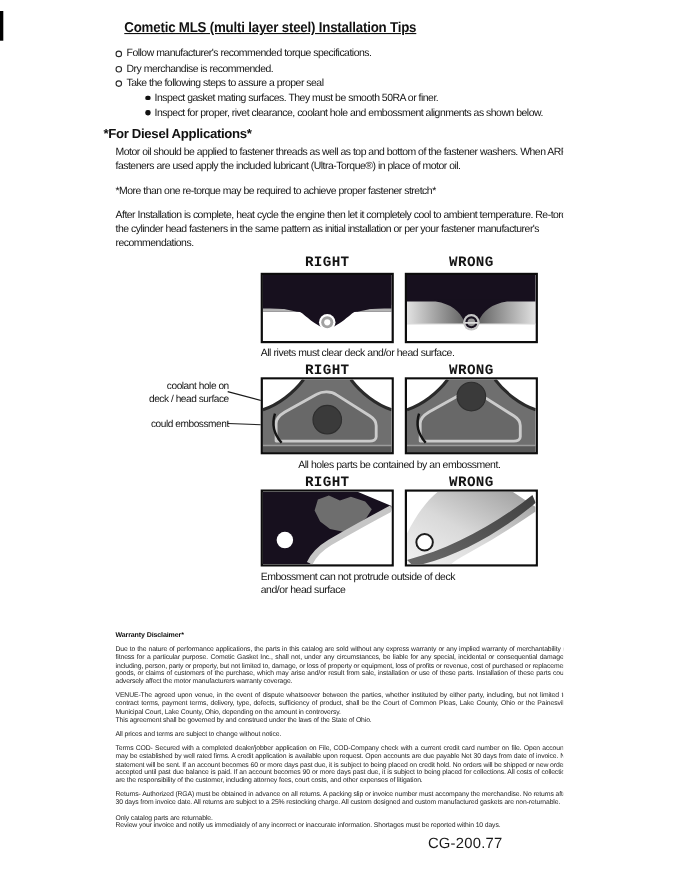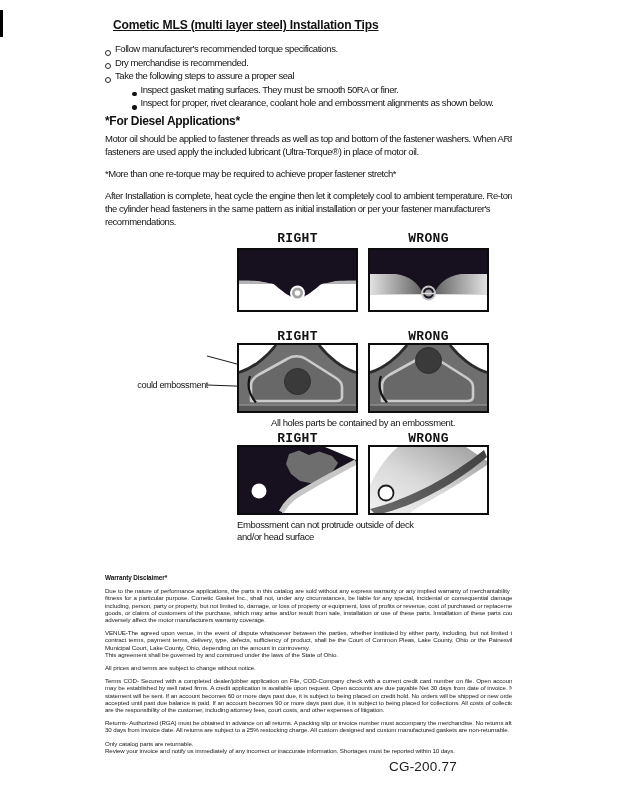--- a/index.html
+++ b/index.html
@@ -4,27 +4,27 @@
 <style>
   html,body{margin:0;padding:0;background:#ffffff;}
   .page{position:relative;width:512px;height:800px;background:#ffffff;overflow:hidden;
         font-family:"Liberation Sans","DejaVu Sans",sans-serif;color:#1b1b1b;}
   .edge-mark{position:absolute;left:0;top:10px;width:3px;height:27px;background:#000;}
   .title{position:absolute;left:113px;top:17px;margin:0;font-size:13px;font-weight:700;
          text-decoration:underline;letter-spacing:-0.2px;white-space:nowrap;
          transform:scaleX(0.93);transform-origin:left top;color:#111;}
   .tips{position:absolute;left:105px;top:42px;margin:0;padding:0;list-style:none;width:430px;
         font-size:9.5px;letter-spacing:-0.45px;line-height:13.5px;color:#151515;}
-  .tips li{display:flex;align-items:flex-end;}
+  .tips li{display:flex;align-items:flex-start;}
   .tips li.sub{margin-left:27px;}
   .b-open{flex:0 0 auto;width:4px;height:4px;border:1px solid #2a2a2a;border-radius:50%;
           margin:4px 4px 0 0;}
   .b-fill{flex:0 0 auto;width:4.5px;height:4.5px;background:#111;border-radius:50%;
           margin:4px 4px 0 0;}
-  .diesel-h{position:absolute;left:105px;top:114px;margin:0;font-size:12px;font-weight:700;
+  .diesel-h{position:absolute;left:94px;top:114px;margin:0;font-size:12px;font-weight:700;
             letter-spacing:-0.3px;color:#111;}
   .paras{position:absolute;left:105px;top:132px;width:428px;font-size:9.5px;
          letter-spacing:-0.45px;line-height:13px;color:#151515;}
   .paras p{margin:0 0 9px 0;}
   .hdr{position:absolute;width:121px;text-align:center;font-size:13px;font-weight:700;
        letter-spacing:0.3px;color:#141414;font-family:Liberation Mono, monospace;}
   .panel{position:absolute;width:121px;border:2px solid #0c0c0c;background:#fff;box-sizing:border-box;}
   .panel svg{display:block;}
   .cap{position:absolute;font-size:9.5px;letter-spacing:-0.4px;color:#151515;line-height:12px;}
   .cap.center{text-align:center;}
@@ -116,24 +116,27 @@
       <path d="M24,22 C40,24 50,31 54,40 Q58.5,53 63,40 C67,31 77,24 93,22 Z" fill="#17101e"></path>
       <g>
         <circle cx="58.5" cy="43" r="7.5" fill="#c6c6c6"></circle>
         <circle cx="58.5" cy="43" r="5.5" fill="#17101e"></circle>
         <circle cx="58.5" cy="43" r="3.5" fill="#9a9a9a"></circle>
         <line x1="52.5" y1="43.5" x2="64.5" y2="43.5" stroke="#dcdcdc" stroke-width="1.6"></line>
       </g>
     </svg>
   </div>
 
+  <div class="cap" style="left:237px;top:316px">All rivets must clear deck and/or head surface.</div>
 
   <div class="hdr" style="left:237px;top:329px">RIGHT</div>
   <div class="hdr" style="left:368px;top:329px">WRONG</div>
 
+  <div class="callout" style="top:346px">coolant hole on
+deck / head surface</div>
   <div class="callout" style="top:380px">could embossment</div>
   <svg class="callout-lines" viewBox="0 0 95 45">
     <line x1="2" y1="6" x2="92" y2="30" stroke="#1a1a1a" stroke-width="1"></line>
     <line x1="2" y1="35" x2="57" y2="37" stroke="#1a1a1a" stroke-width="1"></line>
   </svg>
 
   <div class="panel" style="left:237px;top:343px;height:70px">
     <svg width="117" height="66" viewBox="0 0 117 66">
       <rect x="0" y="0" width="117" height="66" fill="#6f6f6f"></rect>
       <rect x="0" y="60.5" width="117" height="5.5" fill="#585858"></rect>

